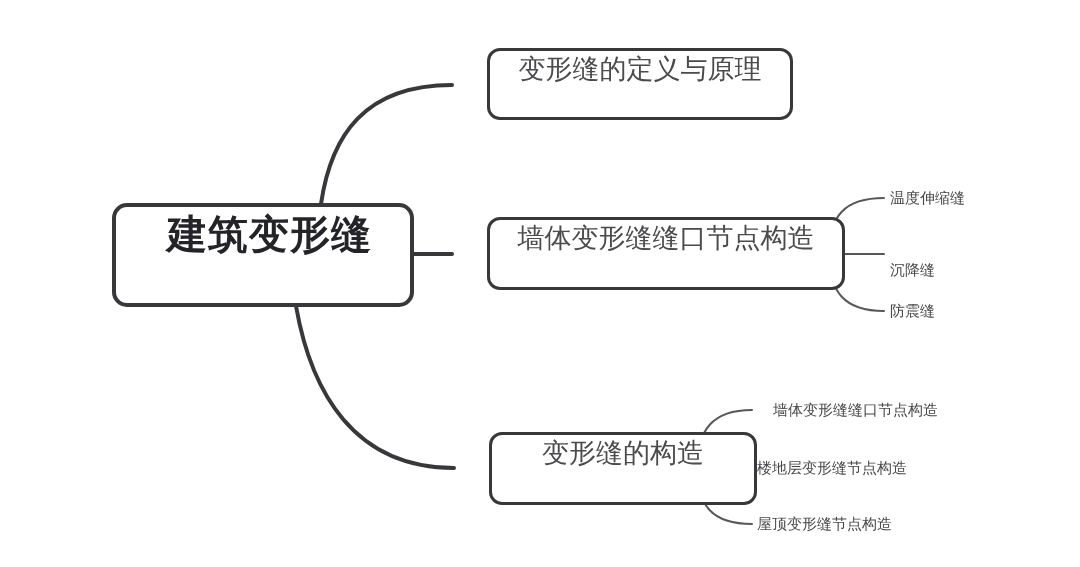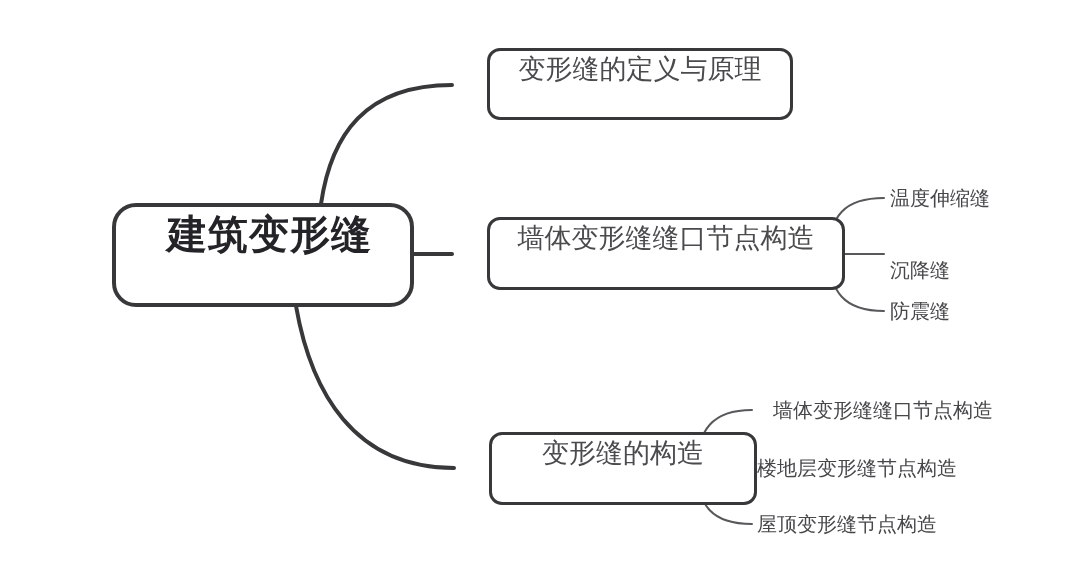--- a/index.html
+++ b/index.html
@@ -30,32 +30,32 @@
     display: flex;
     justify-content: center;
     color: #4b4b4e;
     font-size: 27px;
     white-space: nowrap;
     z-index: 2;
     margin-left: 37px;
   }
   .node.root {
     border-width: 4px;
-    border-radius: 24px;
+    border-radius: 15px;
     font-size: 40px;
     font-weight: bold;
     letter-spacing: 1px;
     color: #242428;
     padding-left: 13px;
   }
   .leaf {
     position: absolute;
     height: 28px;
     line-height: 28px;
-    font-size: 20px;
+    font-size: 15px;
     color: #47474a;
     white-space: nowrap;
     z-index: 2;
   }
 </style>
 </head>
 <body>
 
 <div class="stage">
 

